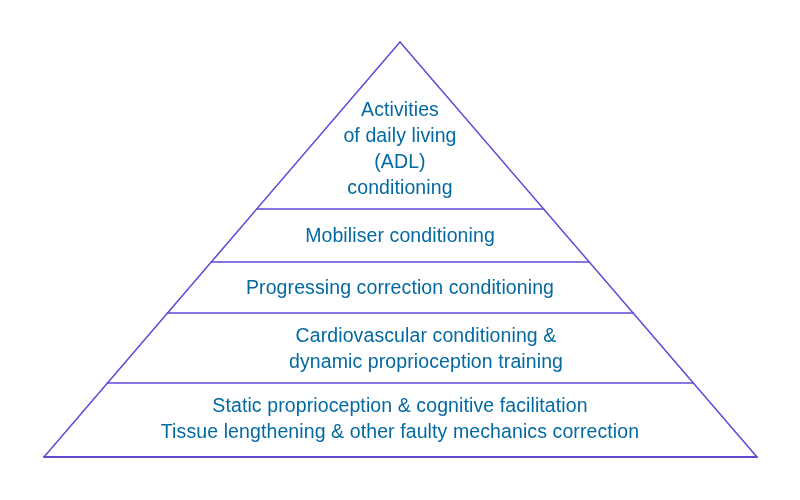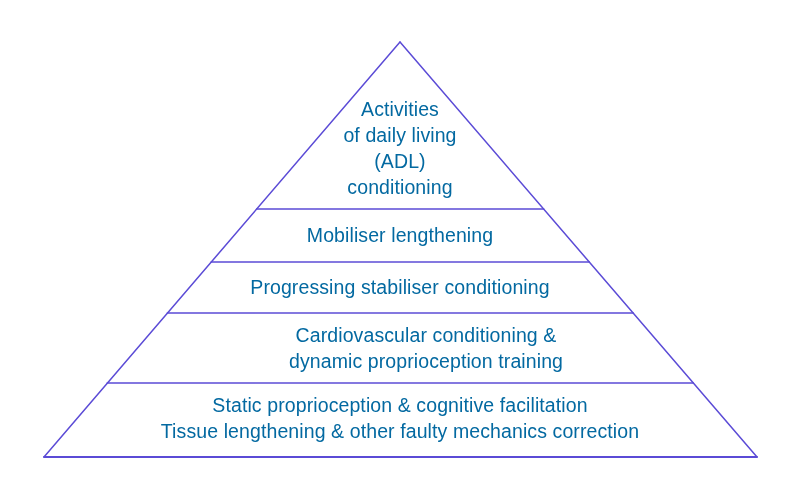--- a/index.html
+++ b/index.html
@@ -72,23 +72,23 @@
     <line x1="167.3" y1="313" x2="633.2" y2="313" stroke="#5b4bd6" stroke-width="1.5" stroke-linecap="round"></line>
 
     <line x1="107.2" y1="383" x2="693.4" y2="383" stroke="#5b4bd6" stroke-width="1.5" stroke-linecap="round"></line>
   </svg>
 
   <div class="tier-label" id="tier-label-1">Activities
 of daily living
 (ADL)
 conditioning</div>
 
-  <div class="tier-label" id="tier-label-2">Mobiliser lengthening</div>
+  <div class="tier-label" id="tier-label-2">Mobiliser conditioning</div>
 
-  <div class="tier-label" id="tier-label-3">Progressing stabiliser conditioning</div>
+  <div class="tier-label" id="tier-label-3">Progressing correction conditioning</div>
 
   <div class="tier-label" id="tier-label-4">Cardiovascular conditioning &amp;
 dynamic proprioception training</div>
 
   <div class="tier-label" id="tier-label-5">Static proprioception &amp; cognitive facilitation
 Tissue lengthening &amp; other faulty mechanics correction</div>
 
 </div>
 
 </body></html>

